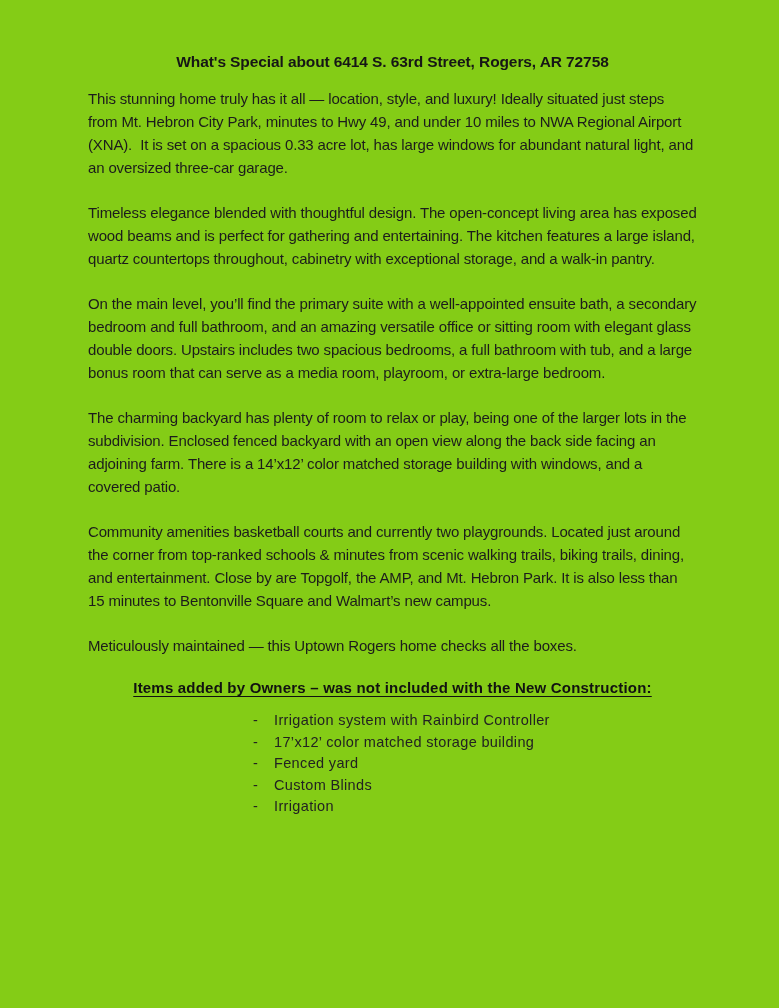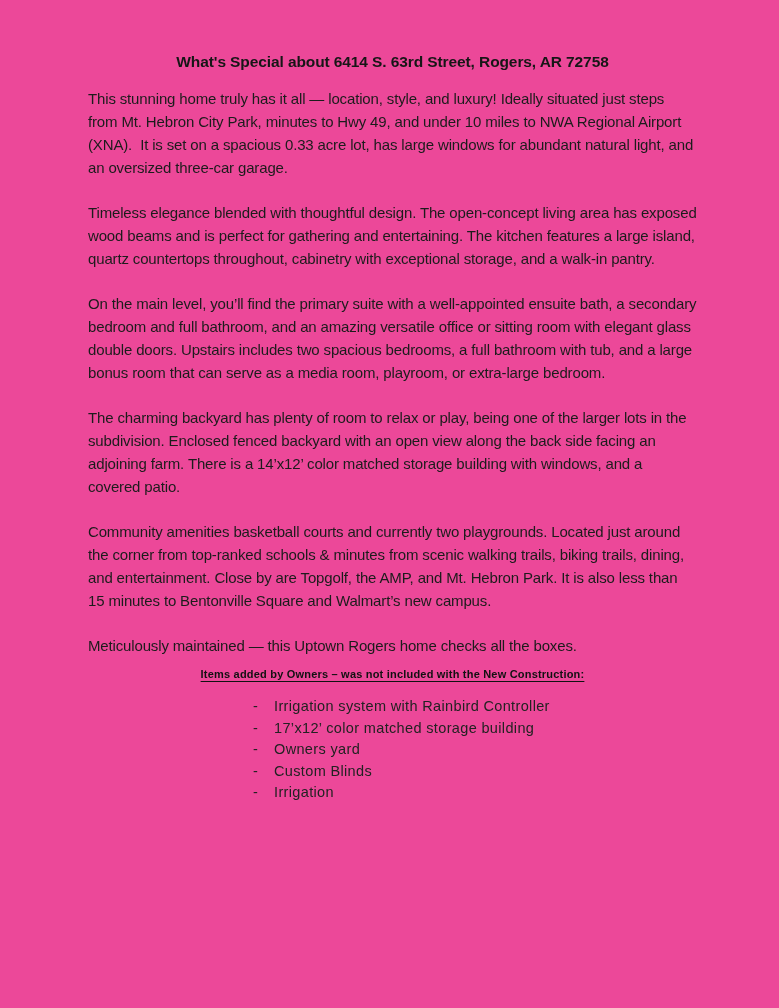--- a/index.html
+++ b/index.html
@@ -4,21 +4,21 @@
 <style>
   html, body {
     margin: 0;
     padding: 0;
     background: #ffffff;
   }
   .page {
     position: relative;
     width: 779px;
     height: 1008px;
-    background: #ec4899;
+    background: #84cc16;
     overflow: hidden;
     font-family: "Liberation Sans", sans-serif;
     color: #1c1c1c;
     box-sizing: border-box;
     padding: 52px 82px 0 88px;
   }
   .doc-title {
     font-size: 15.5px;
     font-weight: bold;
     line-height: 19px;
@@ -29,24 +29,24 @@
   }
   .para {
     font-size: 15px;
     line-height: 23px;
     letter-spacing: -0.15px;
     margin: 0 0 22px 0;
     white-space: pre-wrap;
     color: #1c1c1c;
   }
   .para.last {
-    margin-bottom: 7px;
+    margin-bottom: 21px;
   }
   .items-heading {
-    font-size: 11px;
+    font-size: 15px;
     font-weight: bold;
     line-height: 20px;
     letter-spacing: 0.2px;
     text-align: center;
     text-decoration: underline;
     text-underline-offset: 3px;
     color: #111111;
     margin: 0 0 12px 0;
   }
   .owner-list {
@@ -97,21 +97,21 @@
       <span class="li-text">Irrigation system with Rainbird Controller</span>
     </div>
 
     <div class="li-row">
       <span class="li-bullet">-</span>
       <span class="li-text">17’x12’ color matched storage building</span>
     </div>
 
     <div class="li-row">
       <span class="li-bullet">-</span>
-      <span class="li-text">Owners yard</span>
+      <span class="li-text">Fenced yard</span>
     </div>
 
     <div class="li-row">
       <span class="li-bullet">-</span>
       <span class="li-text">Custom Blinds</span>
     </div>
 
     <div class="li-row">
       <span class="li-bullet">-</span>
       <span class="li-text">Irrigation</span>

